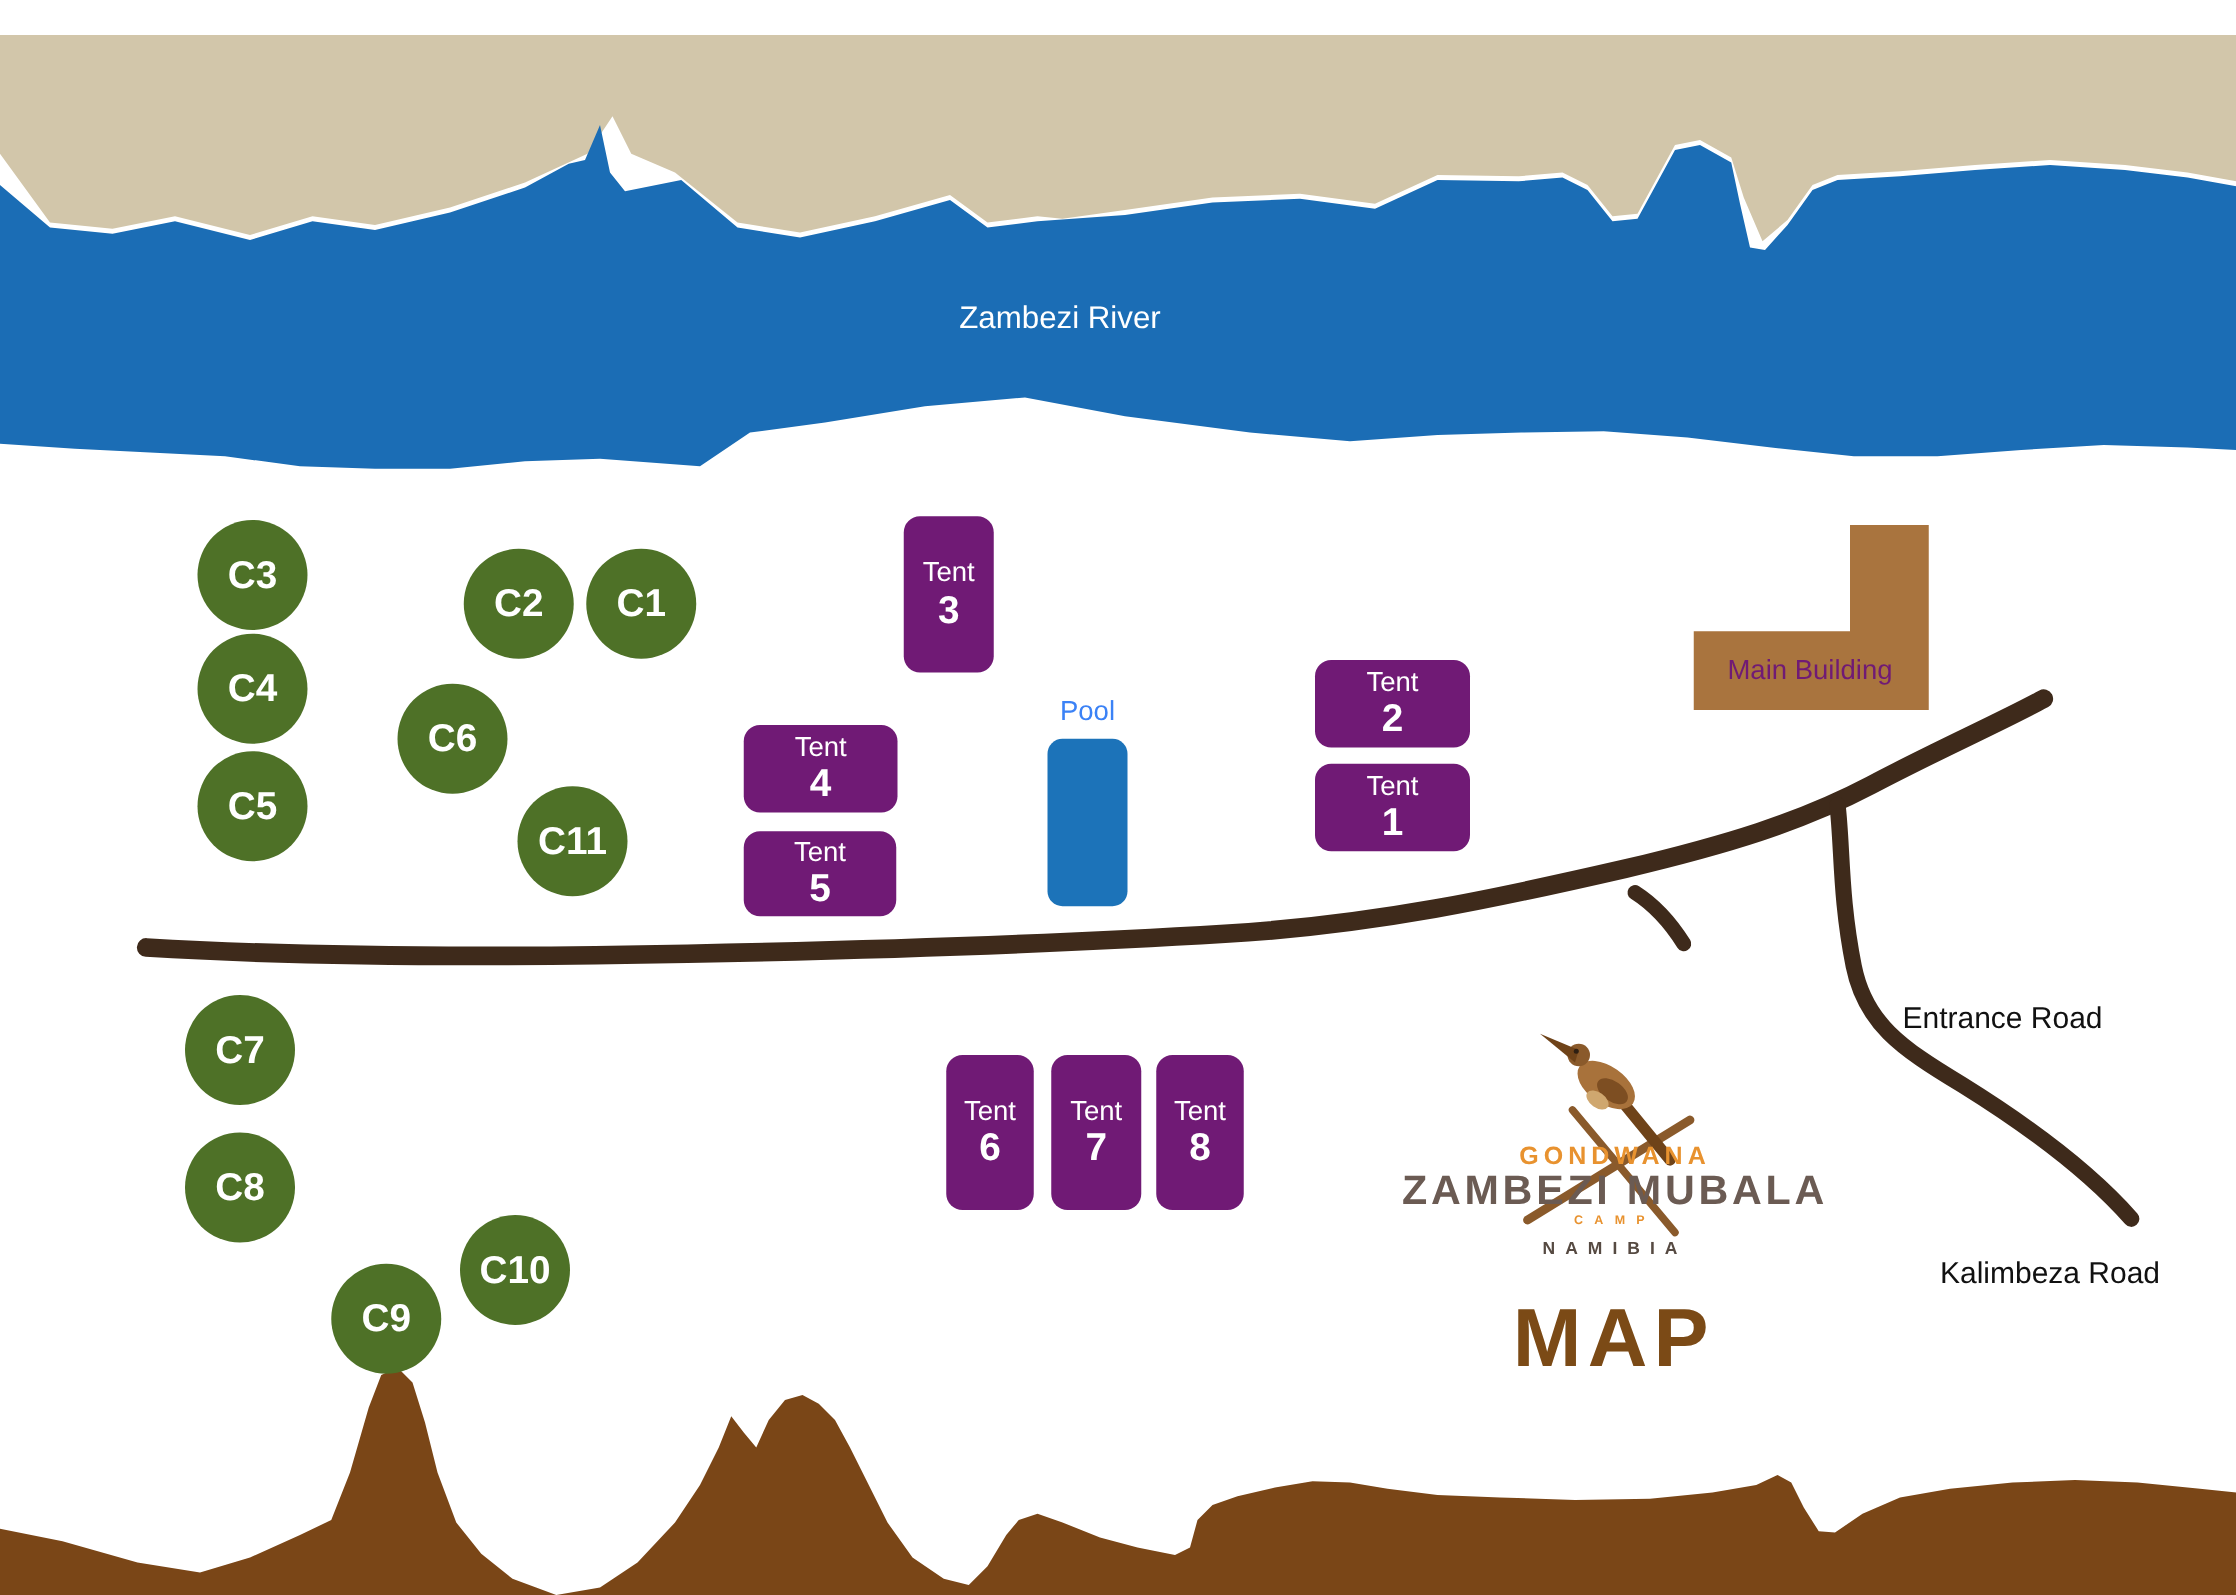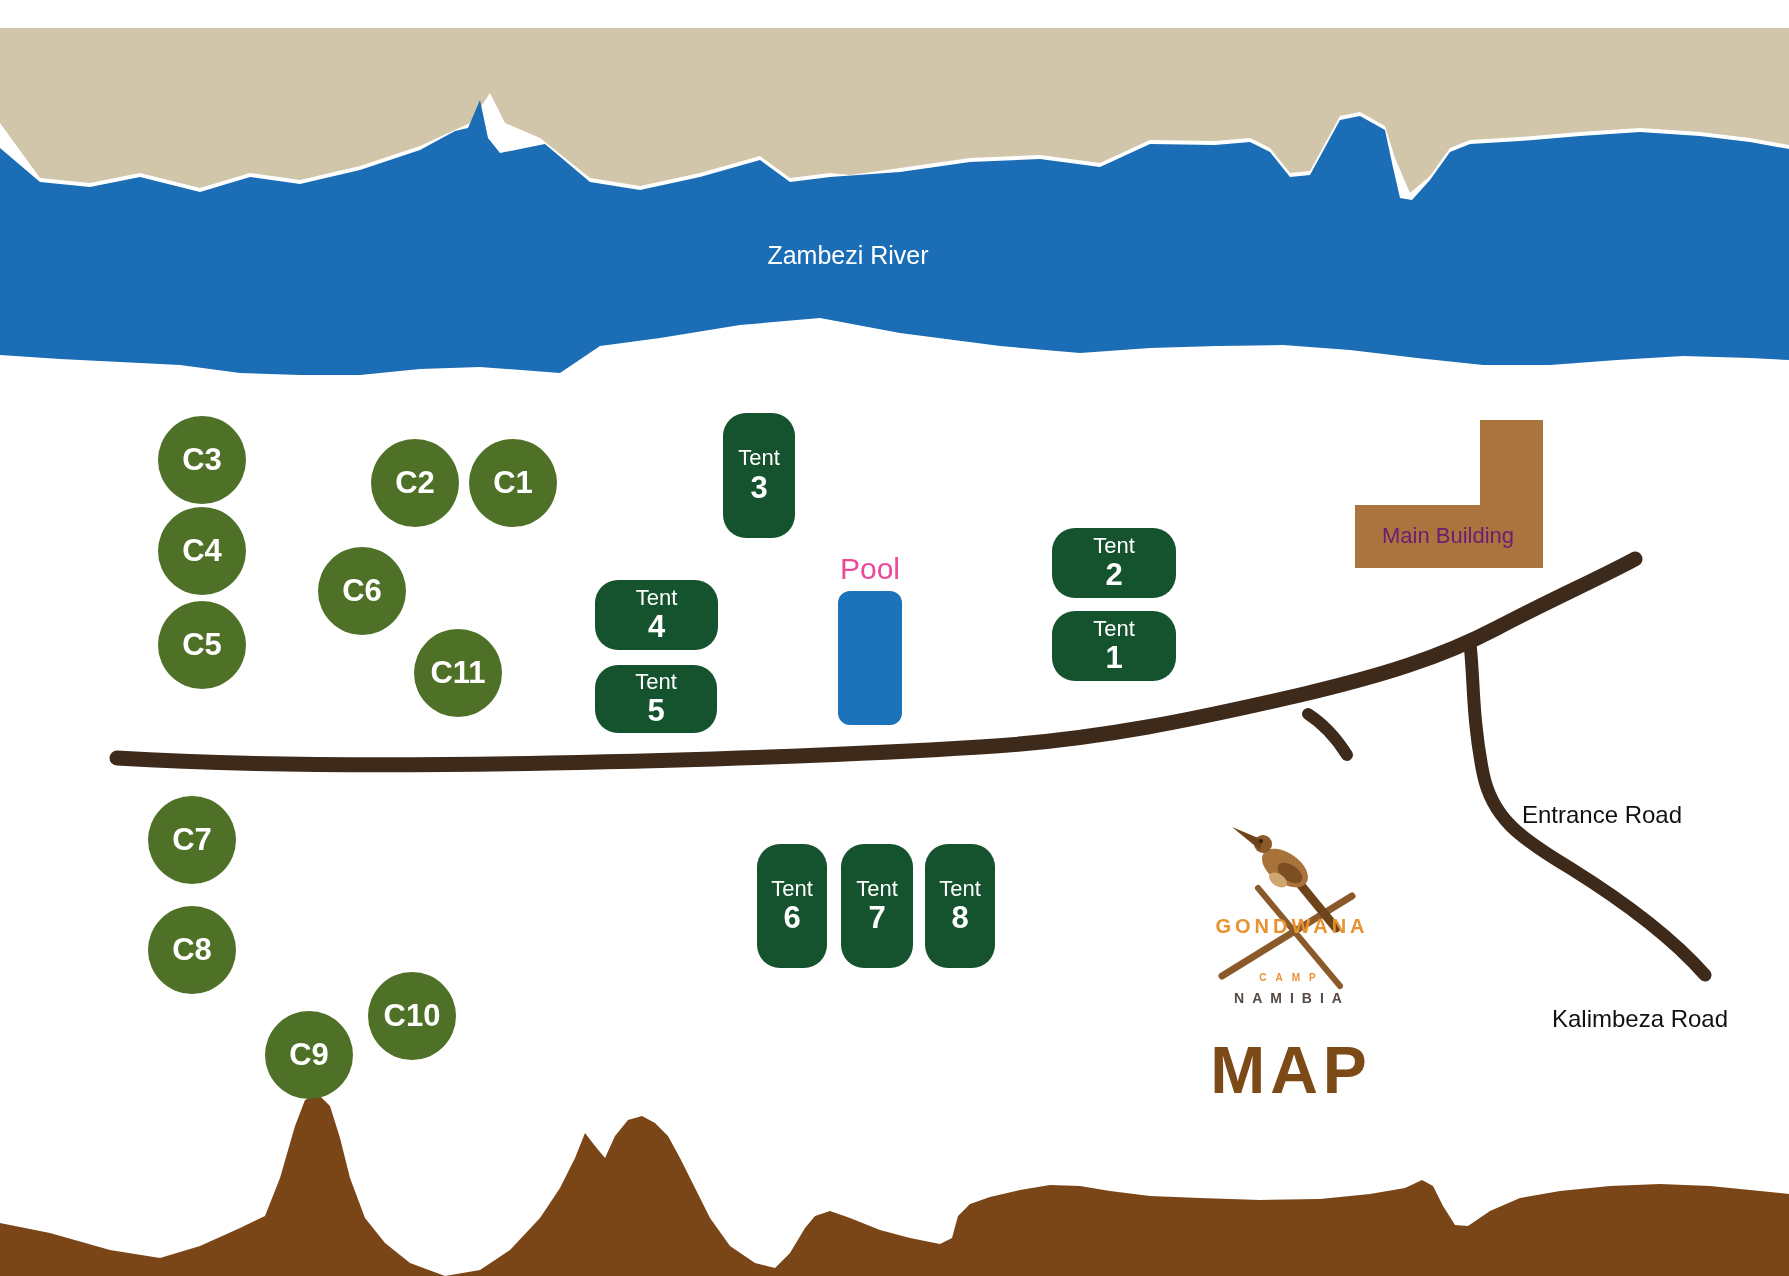--- a/index.html
+++ b/index.html
@@ -24,37 +24,37 @@
     border-radius:50%;
     background:#4e7127;
     color:#ffffff;
     font-weight:bold;
     font-size:31px;
     display:flex;align-items:center;justify-content:center;
     letter-spacing:0px;
   }
   .tent{
     position:absolute;
-    background:#14532d;
-    border-radius:23px;
+    background:#701a75;
+    border-radius:13px;
     color:#ffffff;
     display:flex;flex-direction:column;
     align-items:center;justify-content:center;
     line-height:1.1;
   }
   .tent .tent-word{font-size:22px;font-weight:400;}
   .tent .tent-number{font-size:31px;font-weight:bold;}
   .map-label{color:#111111;font-size:24px;}
   .white-label{color:#ffffff;}
   #pool{
     position:absolute;
     left:838px;top:563px;width:64px;height:134px;
     background:#1c73b9;border-radius:12px;
   }
-  #pool-label{left:870px;top:541px;font-size:30px;color:#ec4899;}
+  #pool-label{left:870px;top:541px;font-size:22px;color:#3b82f6;}
   #river-label{left:848px;top:227px;font-size:25px;color:#ffffff;}
   #main-building-label{left:1448px;top:508px;font-size:22px;color:#701a75;}
   #entrance-road-label{left:1602px;top:787px;}
   #kalimbeza-road-label{left:1640px;top:991px;}
   #logo-gondwana{left:1292px;top:898px;font-size:20px;font-weight:bold;color:#e8922f;letter-spacing:4px;}
   #logo-camp-name{left:1292px;top:924px;font-size:33px;font-weight:bold;color:#6b5b53;letter-spacing:3px;}
   #logo-camp-word{left:1292px;top:949px;font-size:10px;font-weight:bold;color:#e8922f;letter-spacing:9px;}
   #logo-country{left:1292px;top:970px;font-size:14px;font-weight:bold;color:#564a42;letter-spacing:8px;}
   #map-title{left:1291px;top:1042px;font-size:66px;font-weight:800;color:#7b4a16;letter-spacing:5px;}
 </style>
@@ -170,17 +170,18 @@
   <div class="tent" style="left:841px;top:816px;width:72px;height:124px;">
     <span class="tent-word">Tent</span>
     <span class="tent-number">7</span>
   </div>
   <div class="tent" style="left:925px;top:816px;width:70px;height:124px;">
     <span class="tent-word">Tent</span>
     <span class="tent-number">8</span>
   </div>
 
   <div class="poi" id="logo-gondwana">GONDWANA</div>
+  <div class="poi" id="logo-camp-name">ZAMBEZI MUBALA</div>
   <div class="poi" id="logo-camp-word">CAMP</div>
   <div class="poi" id="logo-country">NAMIBIA</div>
   <div class="poi" id="map-title">MAP</div>
 
 </div>
 
 </body></html>

